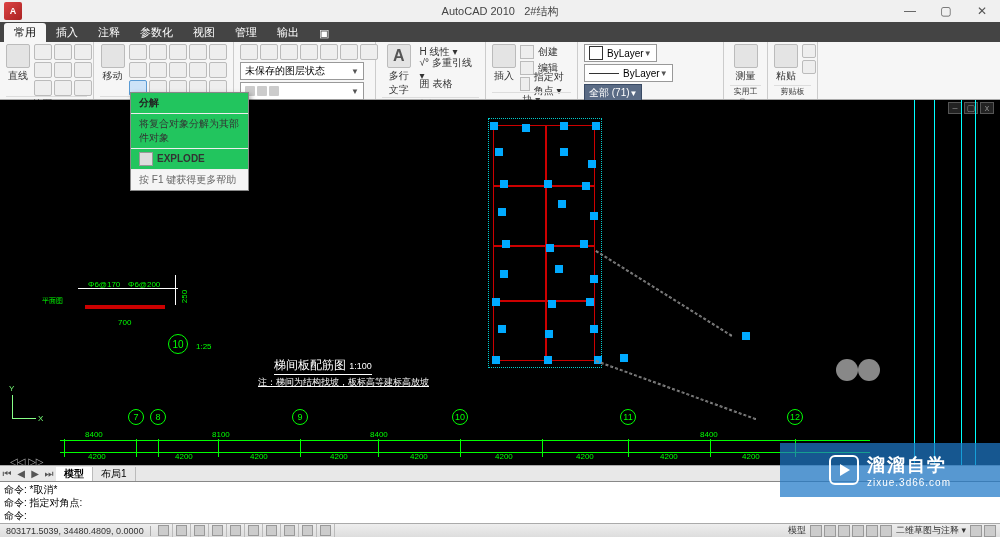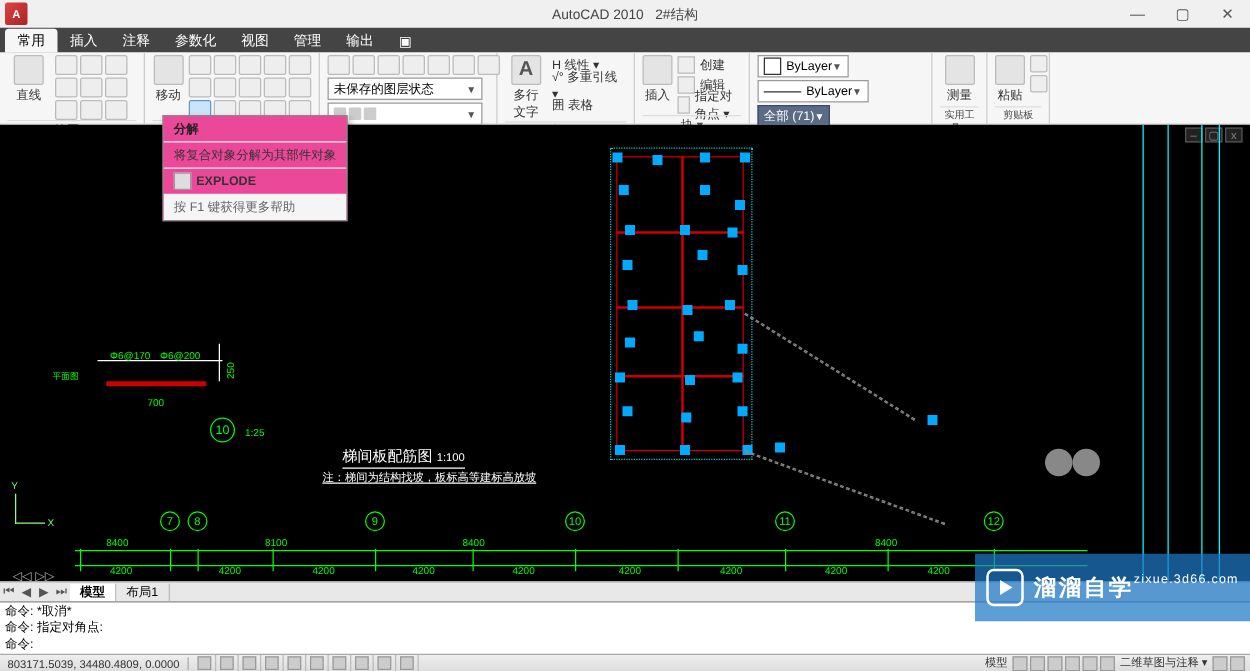--- a/index.html
+++ b/index.html
@@ -52,21 +52,21 @@
   .cyan-dot { position:absolute; border:1px dotted #0cc; }
   .sel-dash { position:absolute; border:1px dashed #888; }
 
   .detail-green { position:absolute; color:#0f0; font-size:8px; }
   .drawing-title { position:absolute; color:#fff; font-size:12px; border-bottom:1px solid #fff; }
   .drawing-subtitle { position:absolute; color:#fff; font-size:9px; }
   .red-bar { position:absolute; background:#c00; height:4px; }
   .white-line { position:absolute; background:#fff; }
 
   
-  .tooltip { position:absolute; left:130px; top:92px; background:#ec4899; border:1px solid #888; box-shadow:2px 2px 5px rgba(0,0,0,0.3); font-size:10px; z-index:50; width:148px;}
+  .tooltip { position:absolute; left:130px; top:92px; background:#22c55e; border:1px solid #888; box-shadow:2px 2px 5px rgba(0,0,0,0.3); font-size:10px; z-index:50; width:119px;}
   .tooltip .tt-row { padding:3px 8px; border-bottom:1px solid #eee; color:#333;}
   .tooltip .tt-row.title { font-weight:bold; color:#222;}
   .tooltip .tt-row .tt-ico { width:14px; height:14px; background:#ddd; display:inline-block; vertical-align:middle; margin-right:4px; border:1px solid #999;}
   .tooltip .tt-row:last-child { border-bottom:none; background:#f5f5f5; color:#666;}
 
   
   .modeltabs { position:absolute; bottom:56px; left:0; right:0; height:16px; background:#e8e8e8; border-top:1px solid #aaa; display:flex; align-items:center; font-size:10px; }
   .modeltabs .nav-btn { width:14px; text-align:center; color:#555; }
   .modeltabs .mtab { padding:0 8px; border-right:1px solid #bbb; }
   .modeltabs .mtab.active { background:#fff; font-weight:bold;}
@@ -82,21 +82,21 @@
   .statusbar .sbtn { width:18px; height:14px; border-right:1px solid #bbb; display:flex; align-items:center; justify-content:center;}
   .statusbar .sbtn .sic { width:11px; height:11px; background:#ccc; border:1px solid #999;}
   .statusbar .right { margin-left:auto; display:flex; align-items:center; gap:2px; padding-right:4px;}
   .statusbar .right span{font-size:9px;color:#333;padding:0 2px;}
   .statusbar .right .ric{width:12px;height:12px;background:#ccc;border:1px solid #999;}
 
   
   .watermark { position:absolute; right:0; bottom:40px; width:220px; height:54px; background:rgba(30,120,200,0.72); display:flex; align-items:center; justify-content:center; color:#fff; }
   .watermark .play { width:30px; height:30px; border:2px solid #fff; border-radius:6px; display:flex; align-items:center; justify-content:center; margin-right:8px;}
   .watermark .play::after { content:""; border-left:10px solid #fff; border-top:6px solid transparent; border-bottom:6px solid transparent; margin-left:3px;}
-  .watermark .wm-text { display:flex; flex-direction:row; }
+  .watermark .wm-text { display:flex; flex-direction:column; }
   .watermark .wm-text .wm1 { font-size:18px; font-weight:bold; letter-spacing:2px;}
   .watermark .wm-text .wm2 { font-size:10px; letter-spacing:1px;}
   
   .cloud-anno { position:absolute; right:120px; bottom:96px; width:44px; height:22px; }
   .cloud-anno::before, .cloud-anno::after { content:""; position:absolute; background:#888; border-radius:50%; }
   .cloud-anno::before { width:22px; height:22px; left:0; }
   .cloud-anno::after { width:22px; height:22px; right:0; }
 </style>
 </head>
 <body>
@@ -119,21 +119,21 @@
   <div class="tab">注释</div>
   <div class="tab">参数化</div>
   <div class="tab">视图</div>
   <div class="tab">管理</div>
   <div class="tab">输出</div>
   <div class="share-icon">▣</div>
 </div>
 
 <div class="ribbon">
 
-  <div class="panel" style="width:116px">
+  <div class="panel" style="width:94px">
     <div class="panel-body">
       <div class="big-btn">
         <div class="ico"></div>
         <span>直线</span>
       </div>
       <div class="small-grid">
         <div class="sm-ico"></div>
           <div class="sm-ico"></div>
           <div class="sm-ico"></div>
         <div class="sm-ico"></div>

